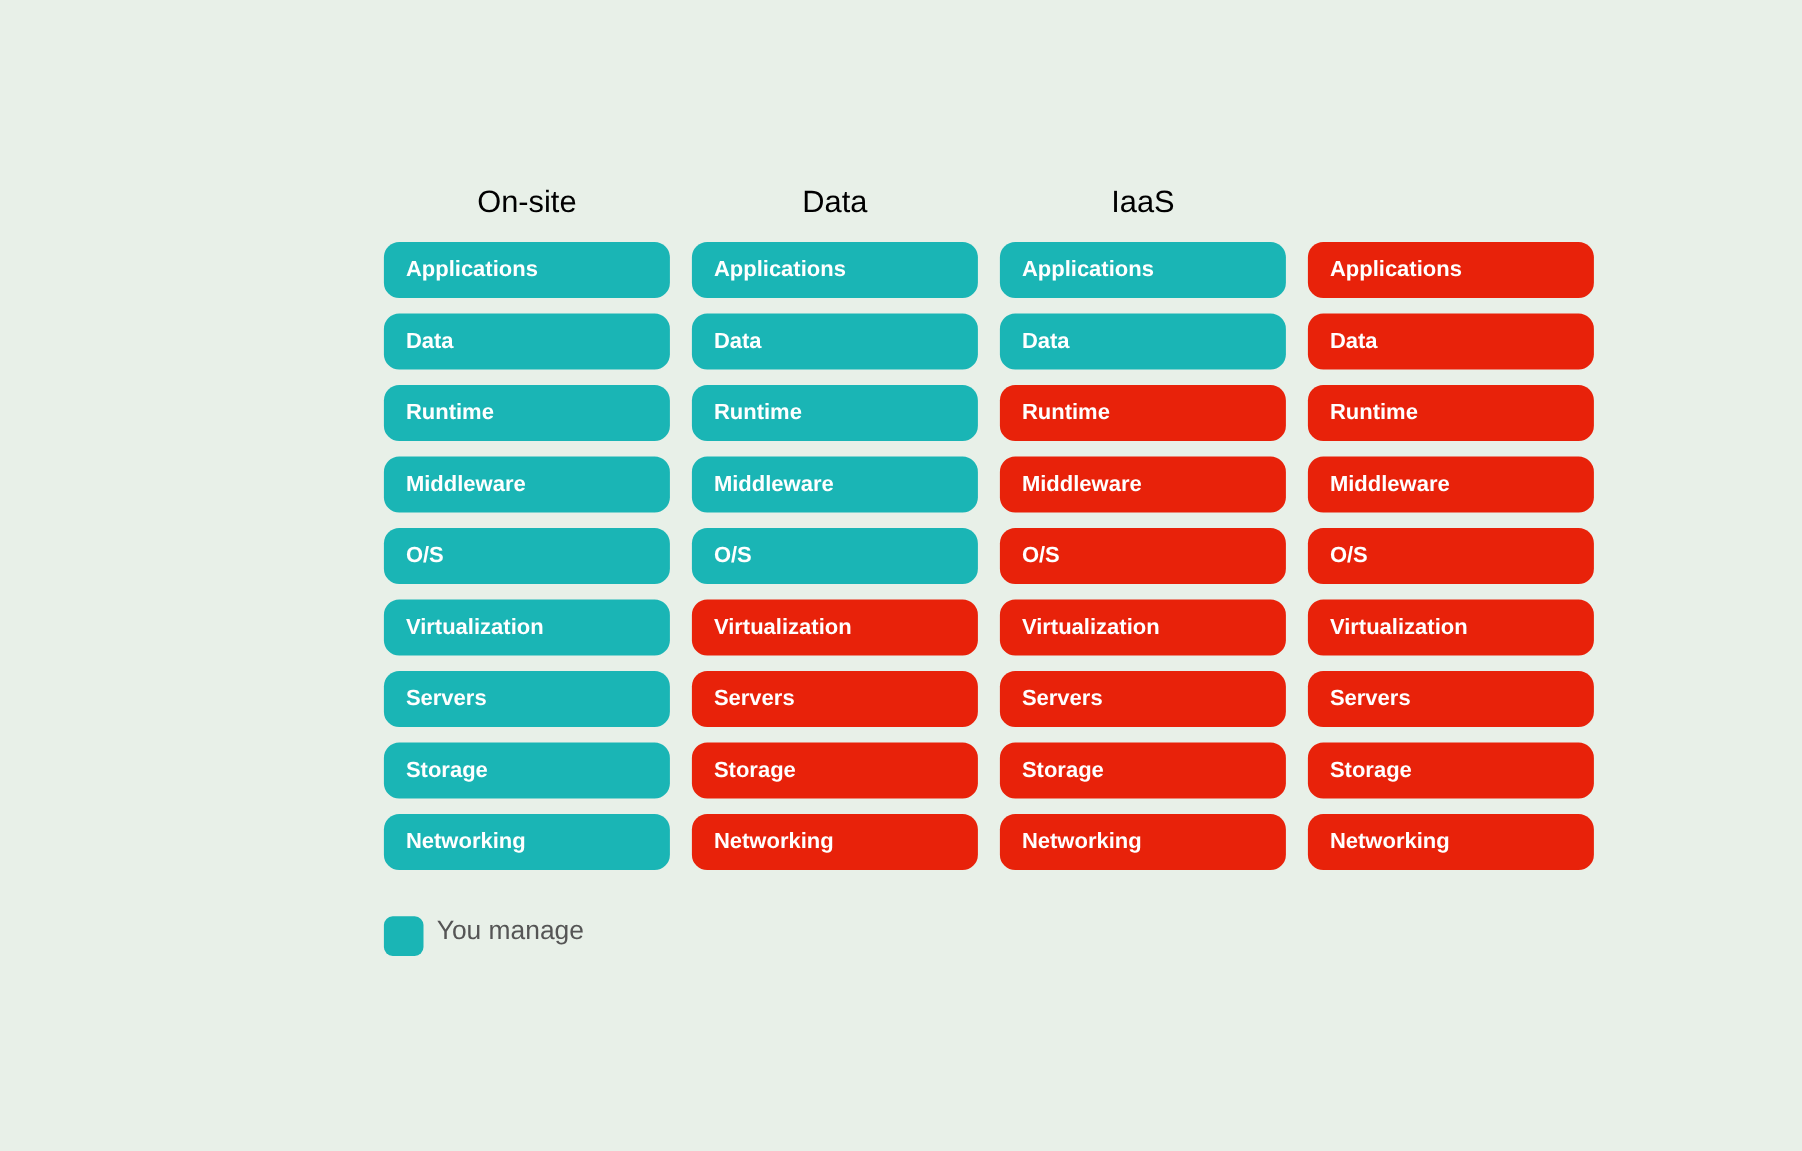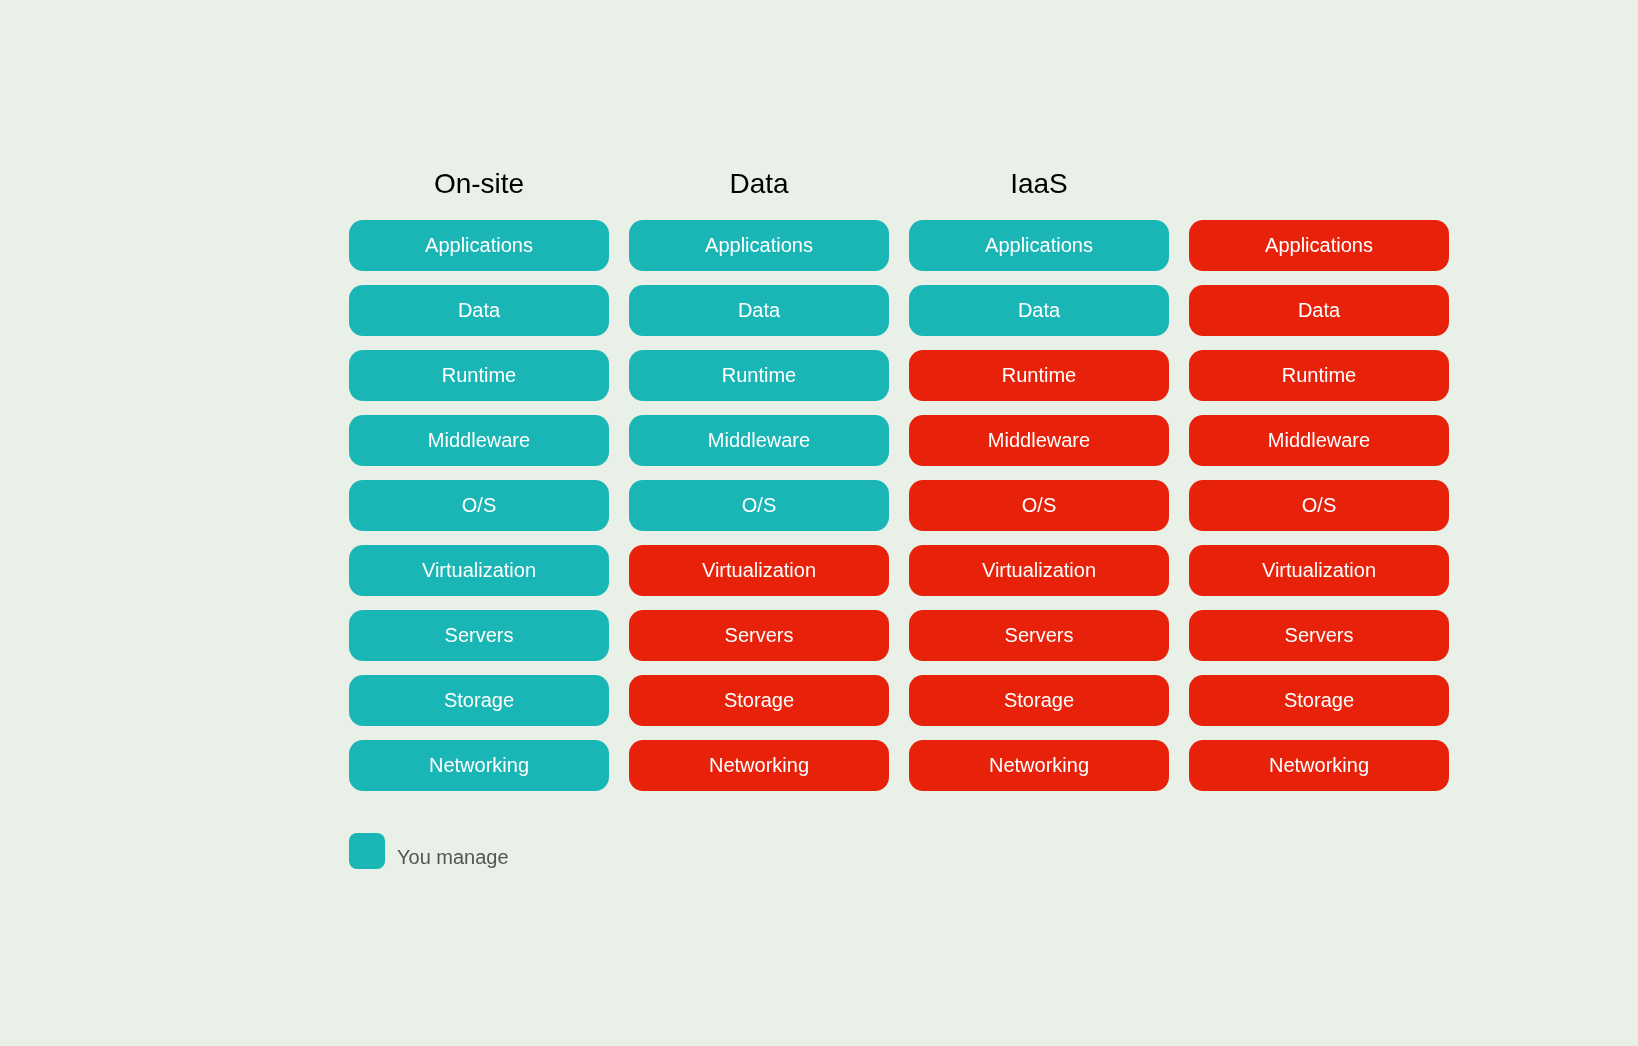--- a/index.html
+++ b/index.html
@@ -37,23 +37,23 @@
     .grid {
       display: grid;
       grid-template-columns: 260px 260px 260px 260px;
       gap: 14px 20px;
       margin-left: 20px;
     }
 
     .cell {
       border-radius: 14px;
       padding: 14px 20px;
-      text-align: center;
+      text-align: left;
       font-size: 20px;
-      font-weight: normal;
+      font-weight: bold;
       color: white;
     }
 
     .teal {
       background-color: #1ab5b5;
     }
 
     .red {
       background-color: #e8220a;
     }
@@ -61,23 +61,23 @@
     .legend {
       display: flex;
       flex-direction: column;
       gap: 10px;
       margin-top: 30px;
       margin-left: 20px;
     }
 
     .legend-item {
       display: flex;
-      align-items: flex-end;
+      align-items: flex-start;
       gap: 12px;
-      font-size: 20px;
+      font-size: 24px;
       color: #555;
       font-weight: 500;
       margin-top: 12px;
     }
 
     .legend-dot {
       width: 36px;
       height: 36px;
       border-radius: 8px;
       flex-shrink: 0;

